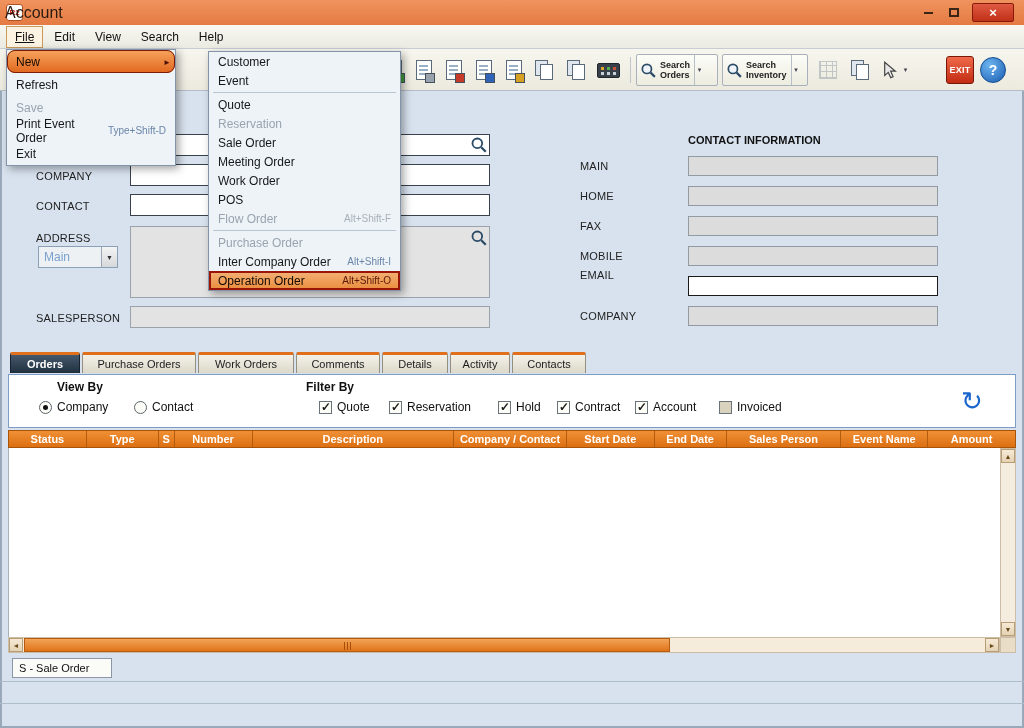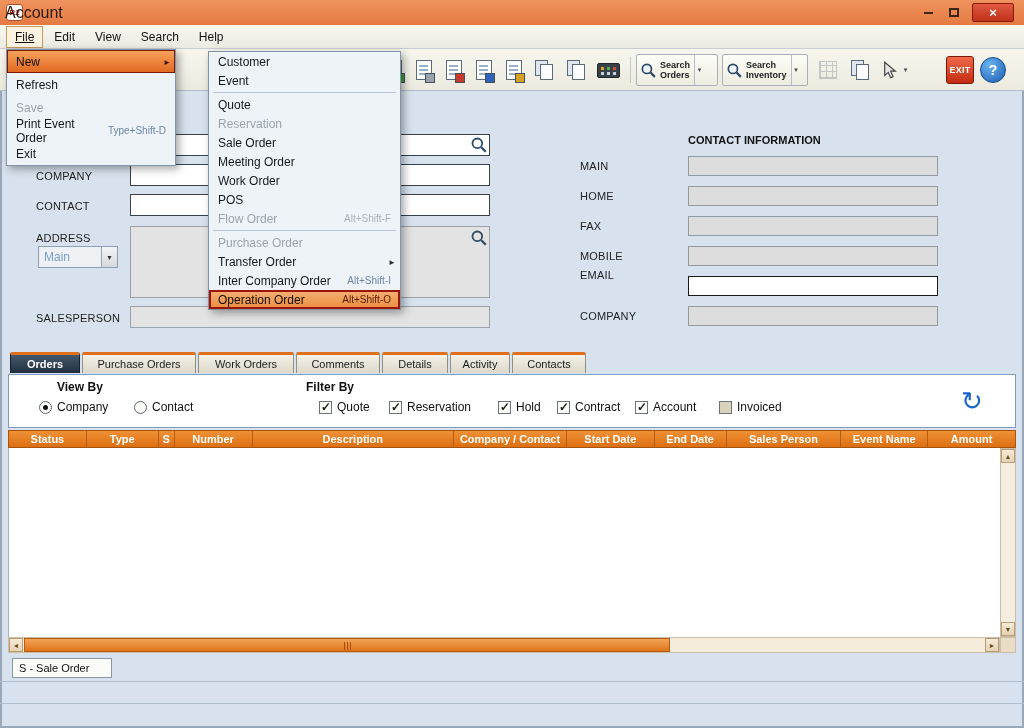--- a/index.html
+++ b/index.html
@@ -141,21 +141,21 @@
             align-items:center; padding-left:6px; }
   .divider { position:absolute; left:0; width:1024px; height:1px; background:#aebdca; }
 
   
   .menu { position:absolute; background:#eef3f8; border:1px solid #8494a8;
           box-shadow:3px 3px 8px rgba(0,0,0,.35); z-index:60; }
   #file-menu { left:6px; top:49px; width:170px; }
   #new-submenu { left:176px; top:51px; width:193px; z-index:70;margin-left:32px; }
   .mi { position:relative; display:flex; align-items:center; padding:0 9px; font-size:12px;
         color:#15181c; }
-  #file-menu .mi { height:23px; }
+  #file-menu .mi { height:23px;border-radius:8px; }
   #new-submenu .mi { height:19px; }
   .mi .sc { margin-left:auto; font-size:10px; color:#6a85a8; padding-left:8px; white-space:nowrap; }
   .mi.disabled { color:#9aa4ae; }
   .mi.disabled .sc { color:#a8b0b8; }
   .mi.hl { background:linear-gradient(#f6a45e,#e2671e); outline:1px solid #7a1c08;
            outline-offset:-1px; color:#140a02; }
   .mi.hl2 { background:linear-gradient(#f4b277,#ea8c3c); outline:2px solid #9b1408;
             outline-offset:-2px; color:#140a02; }
   .mi.hl2 .sc { color:#5a1808; }
   .mi.has-sub::after { content:"\25BA"; position:absolute; right:4px; top:50%;
@@ -431,23 +431,20 @@
       <span class="lbl">POS</span>
       </div>
     <div class="mi disabled">
       <span class="lbl">Flow Order</span>
       <span class="sc">Alt+Shift-F</span>
       </div>
     <div class="msep"></div>
     <div class="mi disabled">
       <span class="lbl">Purchase Order</span>
       </div>
-    <div class="mi has-sub">
-      <span class="lbl">Transfer Order</span>
-      </div>
     <div class="mi">
       <span class="lbl">Inter Company Order</span>
       <span class="sc">Alt+Shift-I</span>
       </div>
     <div class="mi hl2">
       <span class="lbl">Operation Order</span>
       <span class="sc">Alt+Shift-O</span>
       </div>
   </div>
 

